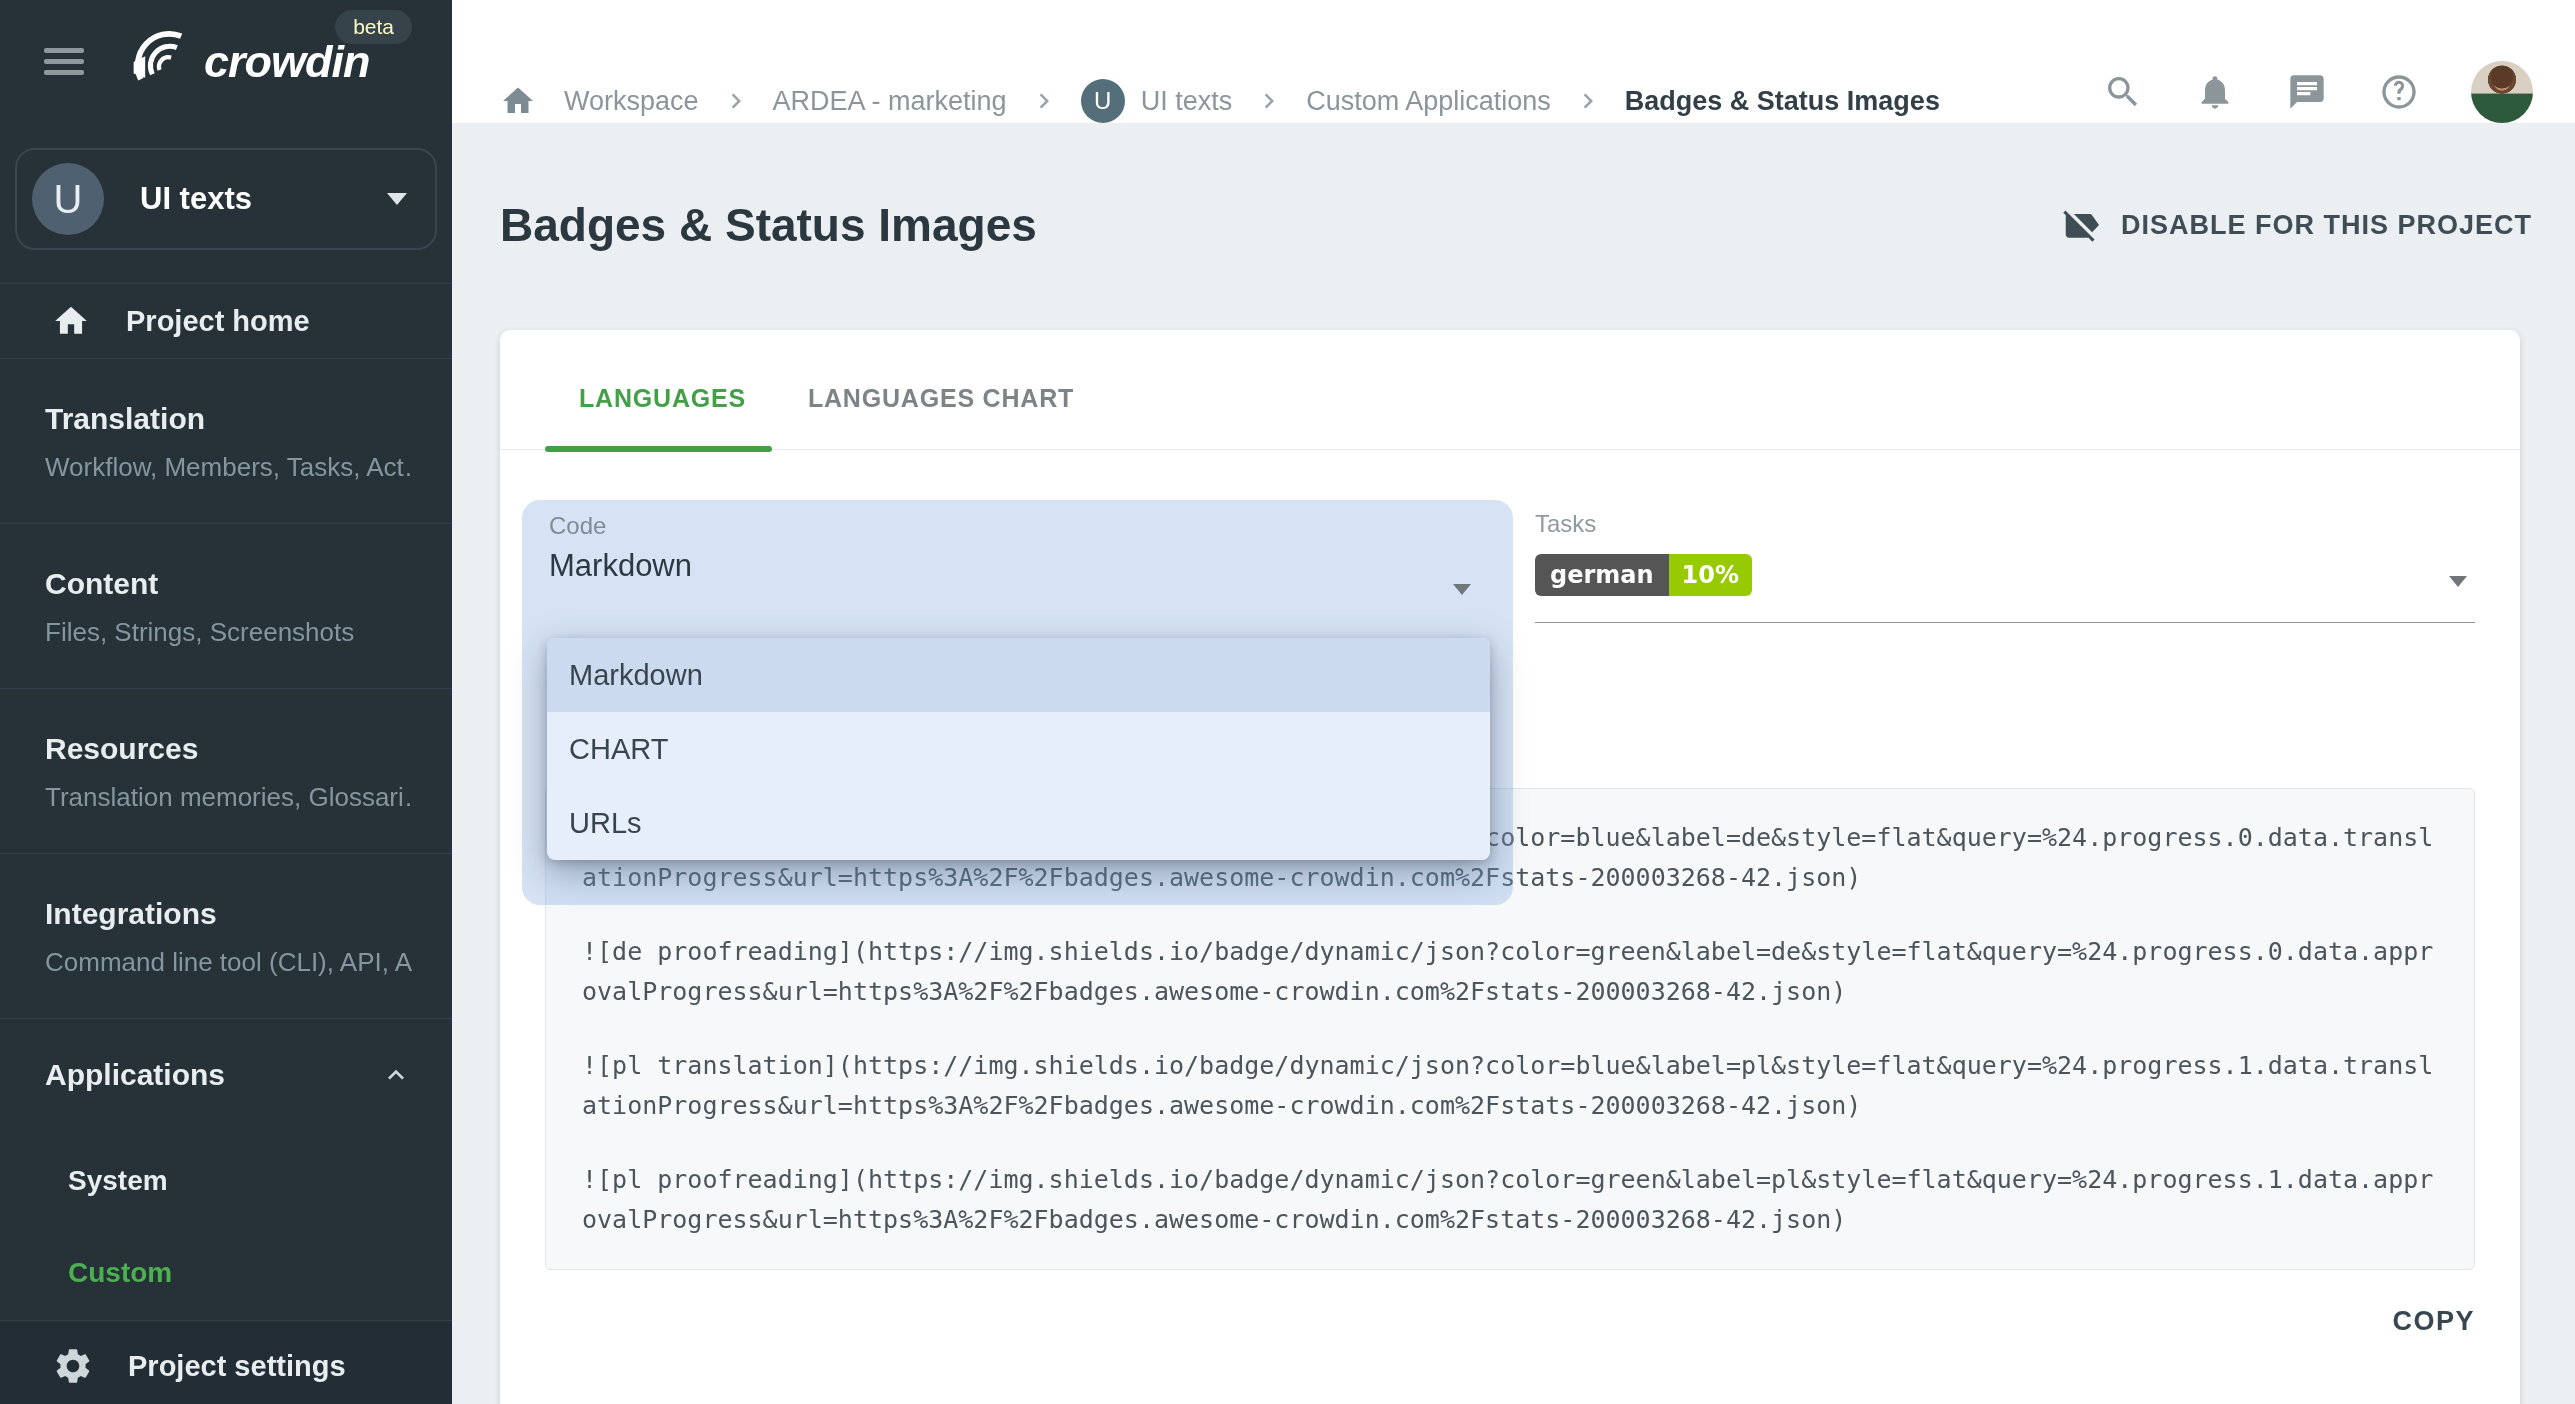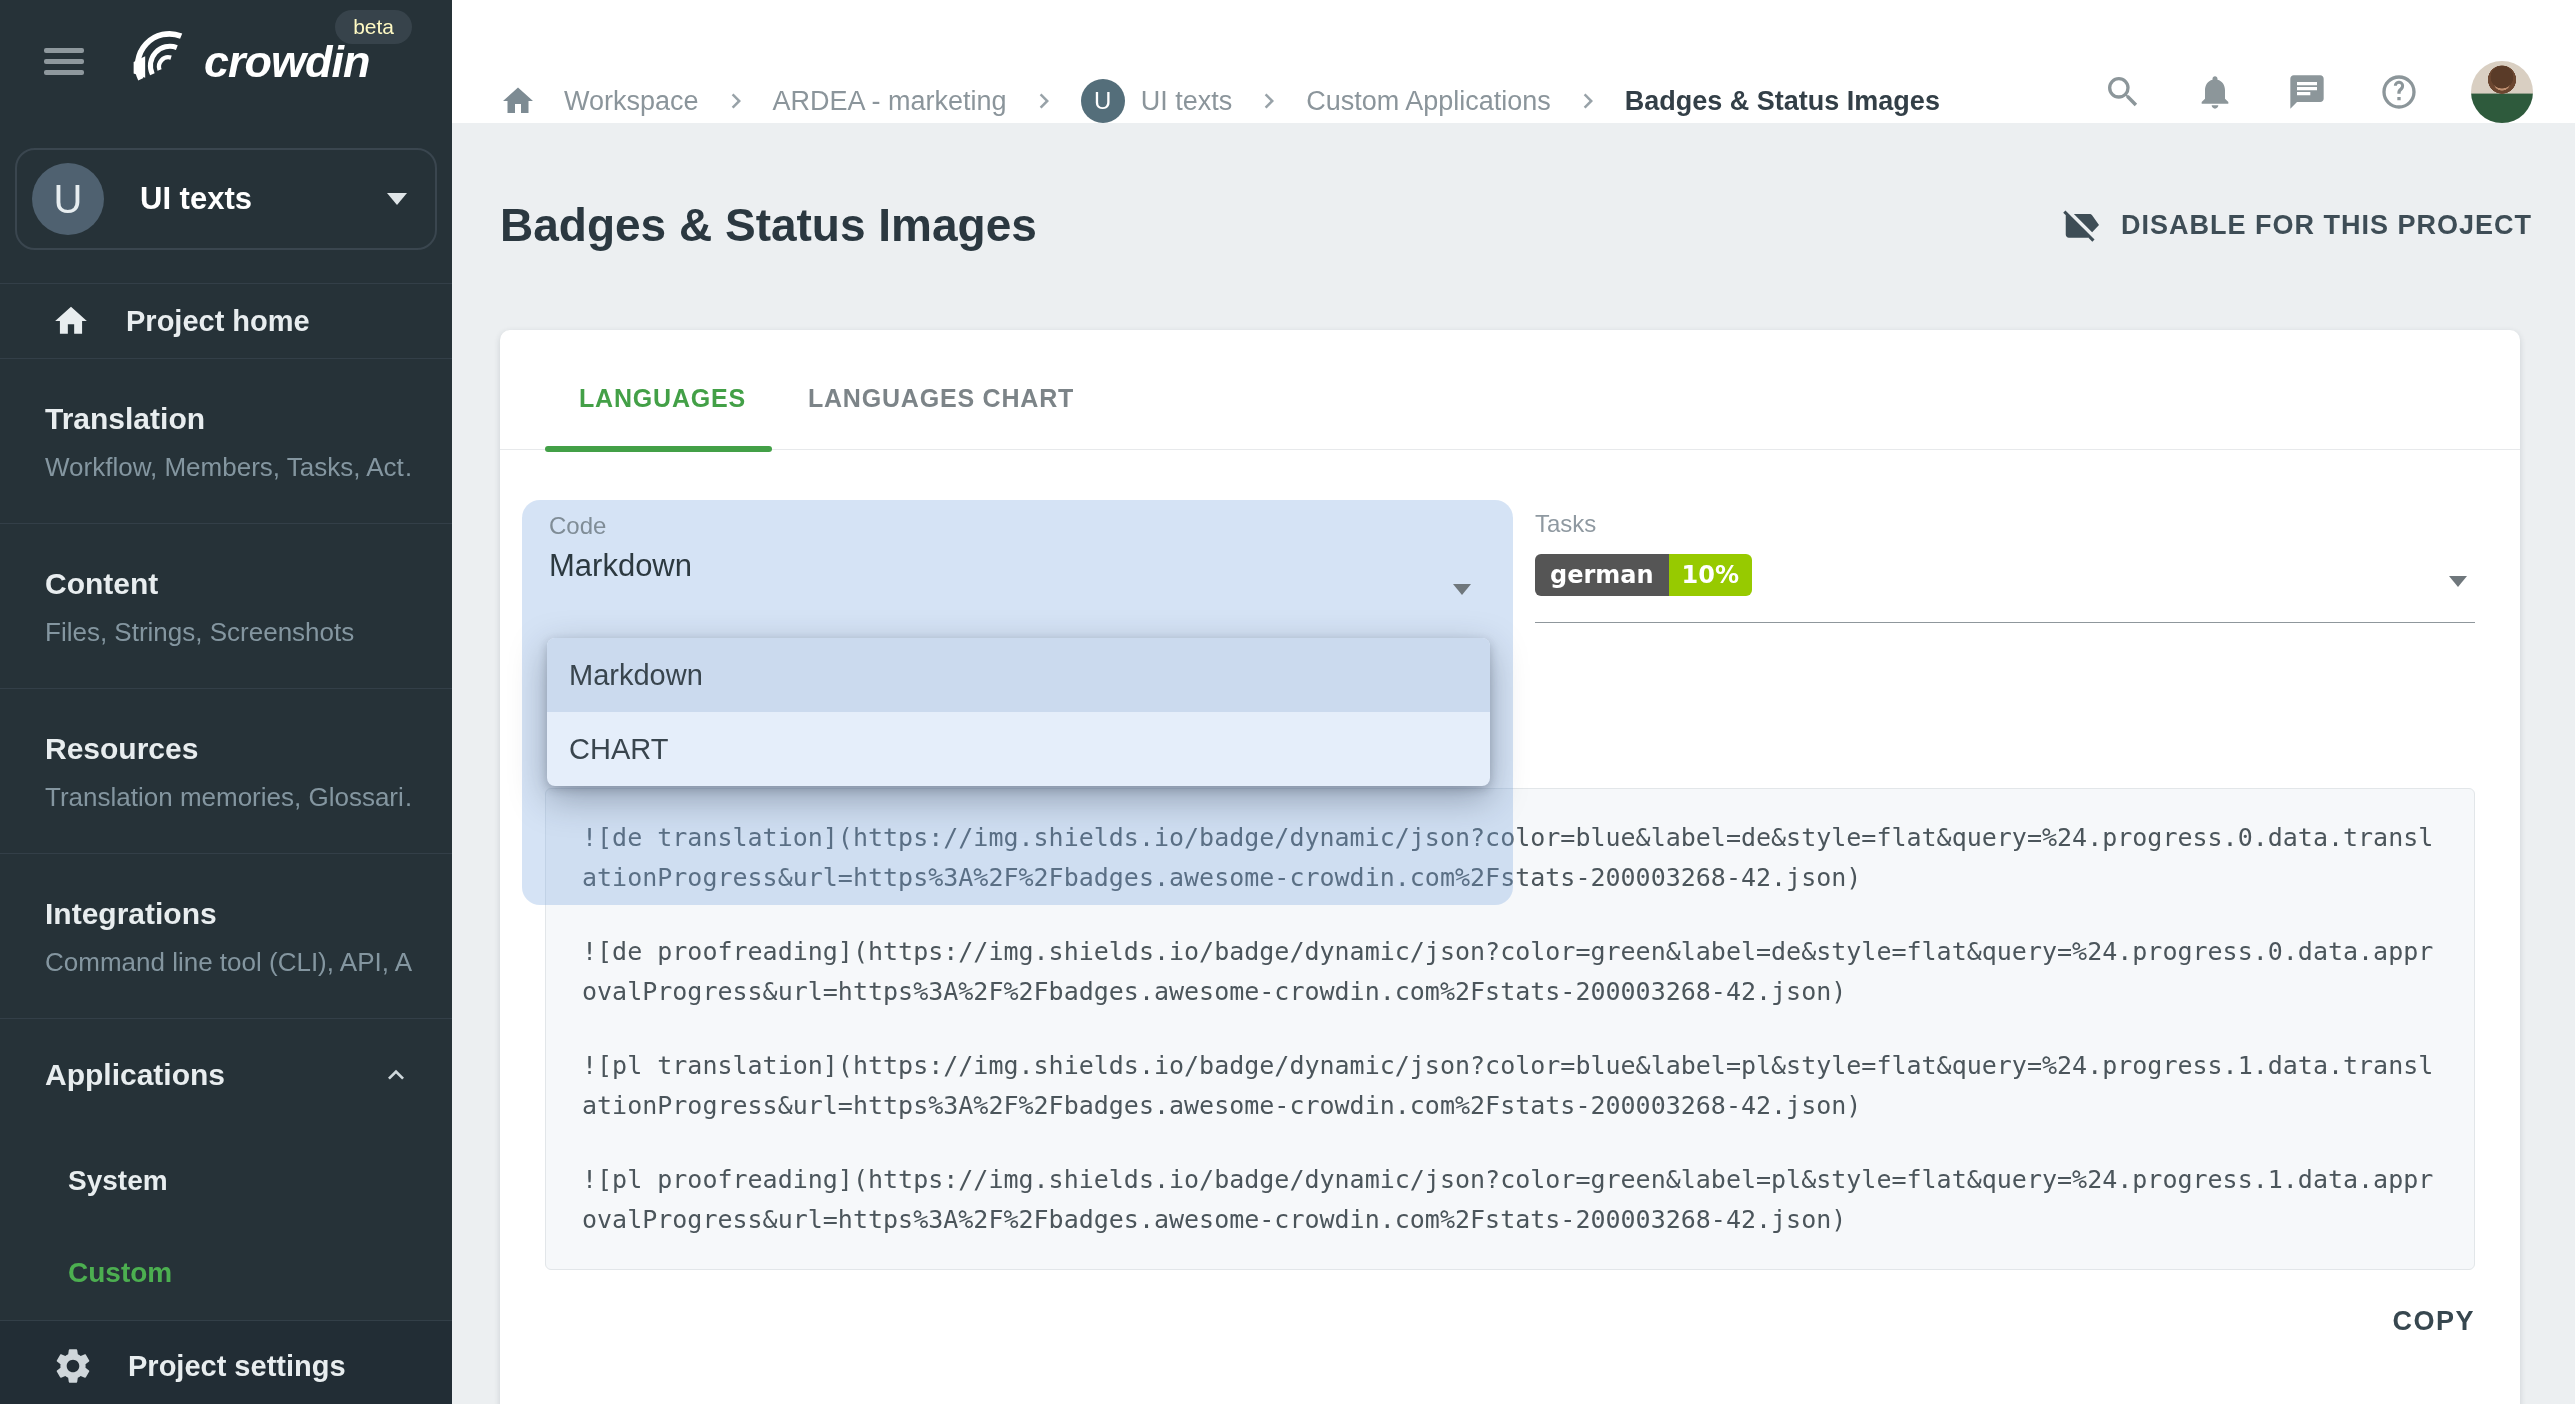--- a/index.html
+++ b/index.html
@@ -279,17 +279,18 @@
         <button class="copy-btn">COPY</button>
       </div>
 
       <div class="select-overlay">
         <div class="field-label">Code</div>
         <div class="select-value">Markdown</div>
         <span class="caret-sm"></span>
         <div class="menu">
           <div class="option selected">Markdown</div>
           <div class="option">CHART</div>
+          <div class="option">URLs</div>
         </div>
       </div>
     </section>
   </main>
 </div>
 
 </body></html>

